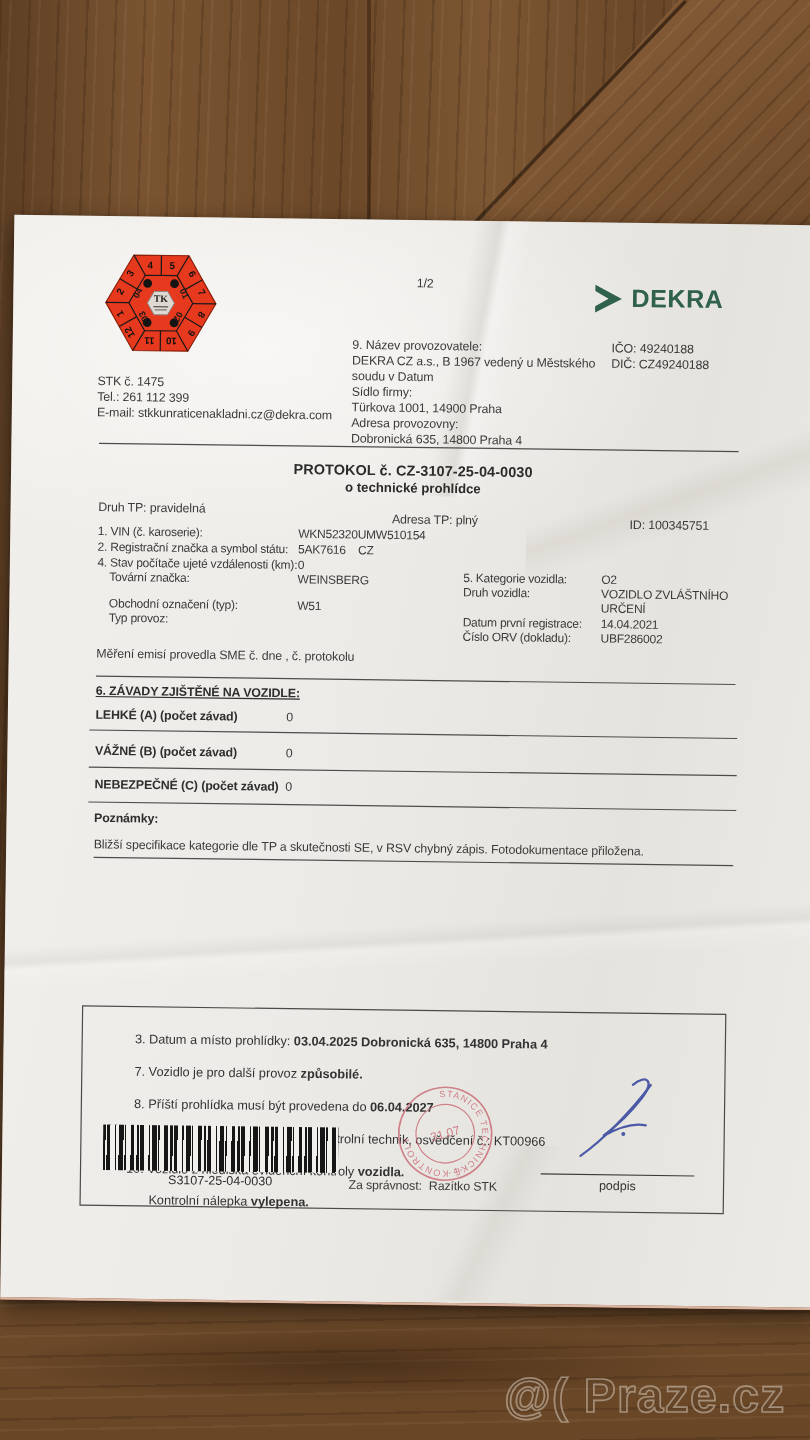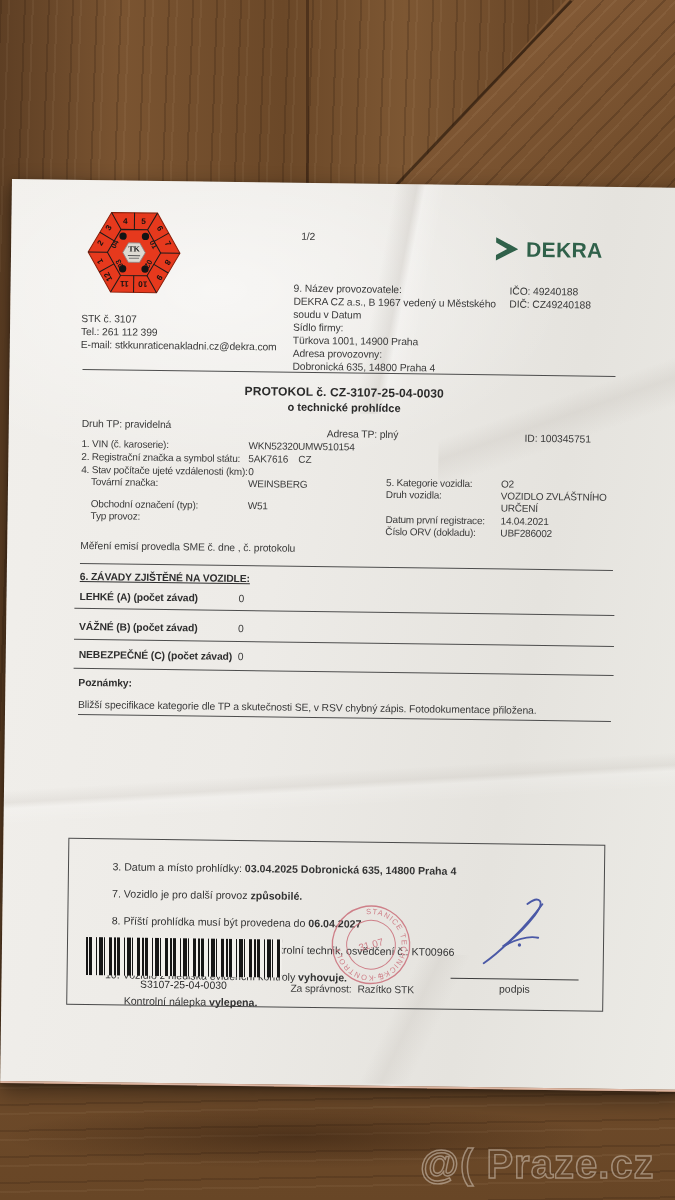--- a/index.html
+++ b/index.html
@@ -140,41 +140,41 @@
         <text transform="translate(69,42) rotate(62)">01</text>
         <text transform="translate(64,61) rotate(118)">02</text>
         <text transform="translate(36,61) rotate(-118)">03</text>
       </g>
       <polygon points="61,50 55.5,40.5 44.5,40.5 39,50 44.5,59.5 55.5,59.5" fill="#dedad2" stroke="#8a8a8a" stroke-width=".8"></polygon>
       <text x="50" y="49" font-size="8" font-weight="bold" fill="#222" text-anchor="middle" font-family="Liberation Serif, serif">TK</text>
       <rect x="44" y="52.5" width="12" height="1" fill="#555"></rect>
       <rect x="45" y="55" width="10" height="1" fill="#777"></rect>
     </svg>
 
-    <div class="abs t" style="left:290px;top:48px;width:60px;text-align:left">1/2</div>
+    <div class="abs t" style="left:290px;top:48px;width:60px;text-align:right">1/2</div>
 
     <div class="dekra">
       <svg style="width:27px;height:27px" viewBox="0 0 28 28">
         <polygon points="2,2 25,14 2,26 2,20.5 13.5,14 2,7.5" fill="#30614a"></polygon>
       </svg>
       <span class="dekra-text">DEKRA</span>
     </div>
 
     <div class="abs t" style="left:283px;top:100px">9. Název provozovatele:</div>
     <div class="abs t" style="left:283px;top:113px">DEKRA CZ a.s., B 1967 vedený u Městského</div>
     <div class="abs t" style="left:283px;top:126px">soudu v Datum</div>
     <div class="abs t" style="left:283px;top:139px">Sídlo firmy:</div>
     <div class="abs t" style="left:283px;top:152px">Türkova 1001, 14900 Praha</div>
     <div class="abs t" style="left:283px;top:165px">Adresa provozovny:</div>
     <div class="abs t" style="left:283px;top:178px">Dobronická 635, 14800 Praha 4</div>
 
     <div class="abs t" style="left:499px;top:100px">IČO: 49240188</div>
     <div class="abs t" style="left:499px;top:113px">DIČ: CZ49240188</div>
 
-    <div class="abs t" style="left:71px;top:133px">STK č. 3107</div>
+    <div class="abs t" style="left:71px;top:133px">STK č. 1475</div>
     <div class="abs t" style="left:71px;top:146px">Tel.: 261 112 399</div>
     <div class="abs t" style="left:71px;top:159px">E-mail: stkkunraticenakladni.cz@dekra.com</div>
 
     <div class="rule" style="left:73px;top:189px;width:533px"></div>
 
     <div class="title-wrap">
       <div class="title1">PROTOKOL č. CZ-3107-25-04-0030</div>
       <div class="title2">o technické prohlídce</div>
     </div>
 
@@ -230,21 +230,21 @@
       <div class="rb-lines">
         <div class="rb-line pl14">
           <span>3. Datum a místo prohlídky: </span><b>03.04.2025 Dobronická 635, 14800 Praha 4</b></div>
         <div class="rb-line pl14">
           <span>7. Vozidlo je pro další provoz </span><b>způsobilé.</b></div>
         <div class="rb-line pl14">
           <span>8. Příští prohlídka musí být provedena do </span><b>06.04.2027</b></div>
         <div class="rb-line pl14">
           <span>9. Technickou prohlídku provedl kontrolní technik, osvědčení č.: KT00966</span><b></b></div>
         <div class="rb-line pl8">
-          <span>10. Vozidlo z hlediska evidenční kontroly </span><b>vyhovuje.</b></div>
+          <span>10. Vozidlo z hlediska evidenční kontroly </span><b>vozidla.</b></div>
         <div class="rb-line pl27">
           <span>Kontrolní nálepka </span><b>vylepena.</b></div>
       </div>
 
       <div class="barcode"></div>
       <div class="bc-label">S3107-25-04-0030</div>
 
       <div class="abs t" style="left:223px;top:141px">Za správnost:</div>
       <div class="abs t" style="left:290px;top:141px">Razítko STK</div>
 

